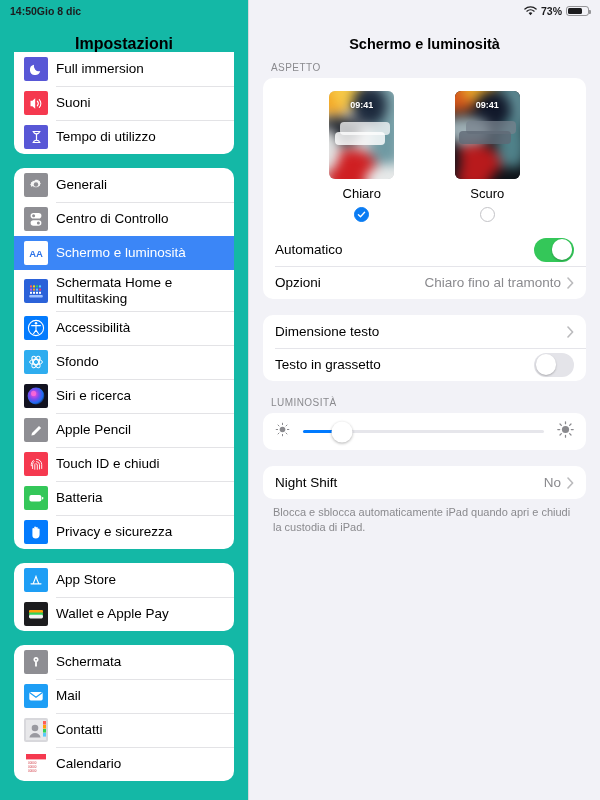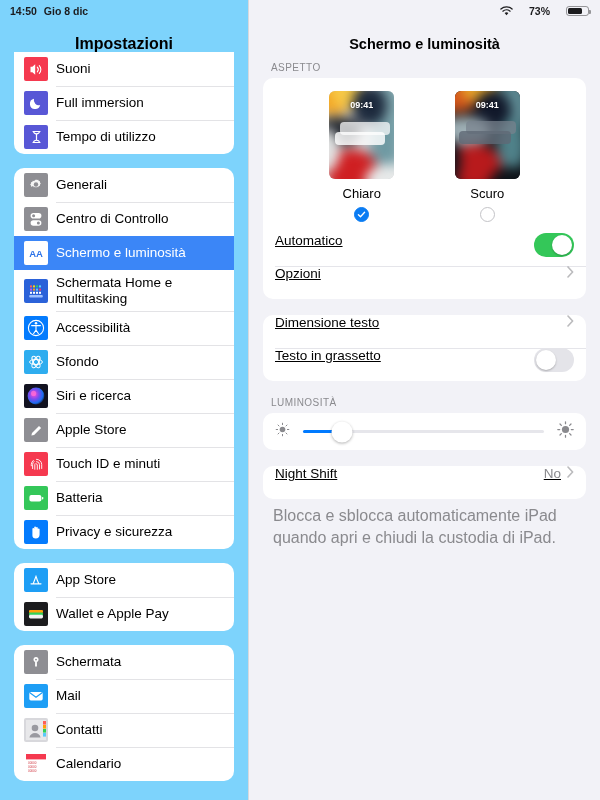--- a/index.html
+++ b/index.html
@@ -26,22 +26,22 @@
     display: flex;
     align-items: center;
     justify-content: space-between;
     padding: 0 11px 0 10px;
     font-size: 10.5px;
     font-weight: bold;
     color: #1c1c1e;
     z-index: 40;
     pointer-events: none;
   }
-  #statusbar .left { display: flex; align-items: center; gap: 7px; }
-  #statusbar .right { display: flex; align-items: center; gap: 16px; }
+  #statusbar .left { display: flex; align-items: center; }
+  #statusbar .right { display: flex; align-items: center; gap: 4px; }
   .wifi-ic { display: inline-block; width: 13px; height: 10px; position: relative; }
   .wifi-ic svg { display: block; }
   .batt {
     position: relative;
     width: 23px; height: 10.5px;
     border: 1px solid rgba(0,0,0,.38);
     border-radius: 3px;
     padding: 1px;
   }
   .batt::after {
@@ -56,21 +56,21 @@
     display: block;
     height: 100%;
     background: #1c1c1e;
     border-radius: 1.5px;
   }
 
   
   #sidebar {
     width: 248px;
     height: 800px;
-    background: #7dd3fc;
+    background: #14b8a6;
     position: relative;
     overflow: hidden;
     flex: none;
   }
   #sidebar-title {
     height: 44px;
     padding-top: 22px;
     display: flex;
     align-items: center;
     justify-content: center;
@@ -164,24 +164,23 @@
   }
   .card {
     background: #fff;
     border-radius: 10px;
     overflow: hidden;
     margin-bottom: 16px;
   }
   .drow {
     position: relative;
     display: flex;
-    align-items: flex-start;
+    align-items: center;
     min-height: 33px;
     padding: 0 12px;
-    text-decoration: underline;
   }
   .drow + .drow::before {
     content: "";
     position: absolute;
     left: 12px; right: 0; top: 0;
     height: 1px;
     background: #e5e5ea;
   }
   .drow .dlabel {
     font-size: 13.5px;
@@ -306,21 +305,21 @@
     position: absolute;
     top: 50%;
     width: 21px; height: 21px;
     border-radius: 50%;
     background: #fff;
     box-shadow: 0 1px 3px rgba(0,0,0,.3);
     transform: translate(-50%, -50%);
   }
 
   .footnote {
-    font-size: 16px;
+    font-size: 11px;
     line-height: 1.35;
     color: #8a8a8e;
     padding: 0 10px;
     margin: -10px 0 16px 0;
   }
 </style>
 </head>
 <body>
 
 <div id="screen">
@@ -344,35 +343,35 @@
         </span>
     </div>
   </div>
 
   <div id="sidebar">
     <div id="sidebar-title">Impostazioni</div>
     <div id="sidebar-scroll">
 
       <div class="group clip-top">
         <div class="srow">
+          <span class="sicon" style="background:#5857d6">
+            <svg width="14" height="14" viewBox="0 0 14 14">
+                <path d="M11.2 8.9A5 5 0 0 1 5 2.7a5.2 5.2 0 1 0 6.2 6.2z" fill="#fff"></path>
+              </svg>
+          </span>
+          <span class="slabel">Full immersion</span>
+        </div>
+        <div class="srow">
           <span class="sicon" style="background:#f5394f">
             <svg width="15" height="13" viewBox="0 0 15 13">
                 <path d="M6.2 1.2 3.4 3.8H1.5v5.4h1.9l2.8 2.6z" fill="#fff"></path>
                 <path d="M8.3 4.2a3.4 3.4 0 0 1 0 4.6M10.3 2.6a5.7 5.7 0 0 1 0 7.8" stroke="#fff" stroke-width="1.1" fill="none" stroke-linecap="round"></path>
               </svg>
           </span>
           <span class="slabel">Suoni</span>
-        </div>
-        <div class="srow">
-          <span class="sicon" style="background:#5857d6">
-            <svg width="14" height="14" viewBox="0 0 14 14">
-                <path d="M11.2 8.9A5 5 0 0 1 5 2.7a5.2 5.2 0 1 0 6.2 6.2z" fill="#fff"></path>
-              </svg>
-          </span>
-          <span class="slabel">Full immersion</span>
         </div>
         <div class="srow">
           <span class="sicon" style="background:#5857d6">
             <svg width="13" height="14" viewBox="0 0 13 14">
                 <path d="M3 1.5h7M3 12.5h7M3.6 1.5c0 3 5.8 3 5.8 0M3.6 12.5c0-3 5.8-3 5.8 0" stroke="#fff" stroke-width="1.2" fill="none" stroke-linecap="round"></path>
                 <path d="M6.5 4.3v5.4" stroke="#fff" stroke-width="1.2" stroke-linecap="round"></path>
               </svg>
           </span>
           <span class="slabel">Tempo di utilizzo</span>
         </div>
@@ -466,36 +465,36 @@
             </svg>
           </span>
           <span class="slabel">Siri e ricerca</span>
         </div>
         <div class="srow">
           <span class="sicon" style="background:#8e8e93">
             <svg width="17" height="17" viewBox="0 0 17 17">
                 <path d="M3.4 13.6 4 10.9l7-7 2.1 2.1-7 7z" fill="#fff"></path>
               </svg>
           </span>
-          <span class="slabel">Apple Store</span>
+          <span class="slabel">Apple Pencil</span>
         </div>
         <div class="srow">
           <span class="sicon" style="background:#f5394f">
             <svg width="17" height="17" viewBox="0 0 17 17">
                 <g fill="none" stroke="#fff" stroke-width=".9" stroke-linecap="round">
                   <path d="M8.5 3.3c2.9 0 5.2 2.3 5.2 5.2v4"></path>
                   <path d="M8.5 5.6a3 3 0 0 1 3 3v4.4"></path>
                   <path d="M8.5 7.9a.8.8 0 0 1 .8.8v4.6"></path>
                   <path d="M6.8 13.3V8.7a1.8 1.8 0 0 1 .3-1"></path>
                   <path d="M4.6 12.6V8.5A3.9 3.9 0 0 1 6 5.5"></path>
                   <path d="M3.3 9.8v-1.3A5.2 5.2 0 0 1 5.3 4.4"></path>
                 </g>
               </svg>
           </span>
-          <span class="slabel">Touch ID e minuti</span>
+          <span class="slabel">Touch ID e chiudi</span>
         </div>
         <div class="srow">
           <span class="sicon" style="background:#34c759">
             <svg width="18" height="18" viewBox="0 0 18 18">
                 <rect x="2.4" y="6" width="12" height="6.4" rx="2" fill="#fff"></rect>
                 <rect x="15" y="8" width="1.3" height="2.4" rx=".6" fill="#fff"></rect>
               </svg>
           </span>
           <span class="slabel">Batteria</span>
         </div>
@@ -644,20 +643,21 @@
 
         <div class="drow">
           <span class="dlabel">Automatico</span>
           <span class="switch on">
               <i></i>
             </span>
         </div>
 
         <div class="drow">
           <span class="dlabel">Opzioni</span>
+          <span class="dvalue">Chiaro fino al tramonto</span>
           <span class="chev">
             <svg width="7" height="12" viewBox="0 0 7 12">
                 <path d="M1 1l4.6 5L1 11" stroke="#3c3c43" stroke-width="1.6" fill="none" stroke-linecap="round" stroke-linejoin="round"></path>
               </svg>
           </span>
         </div>
       </div>
 
       <div class="card">
         <div class="drow">

